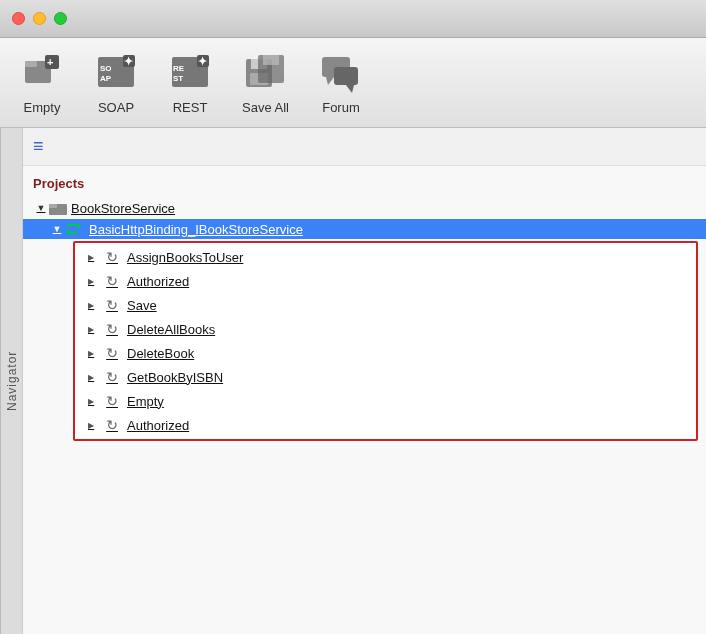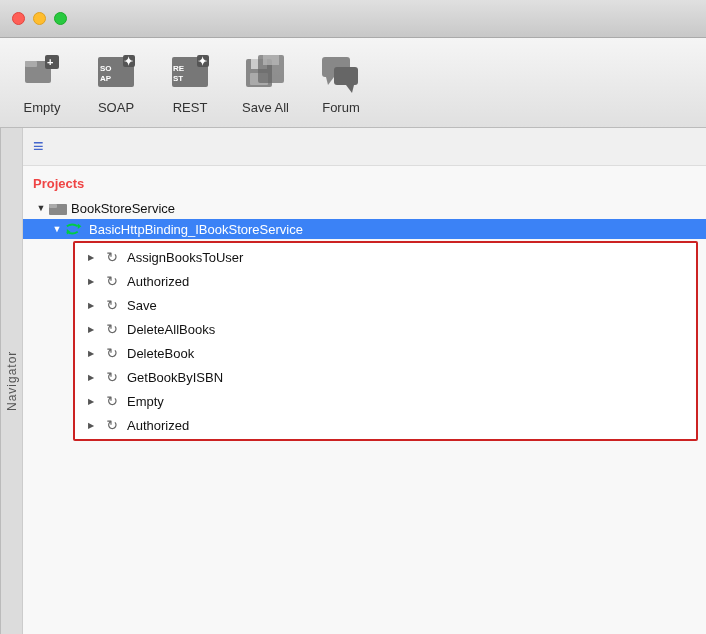--- a/index.html
+++ b/index.html
@@ -107,31 +107,32 @@
       cursor: pointer;
     }
 
     
     .tree {
       padding: 8px 0;
     }
     .tree-section-label {
       font-size: 13px;
       font-weight: 600;
-      color: #ef4444;
+      color: #7f1d1d;
       padding: 2px 10px 6px 10px;
     }
     .tree-item {
       display: flex;
       align-items: center;
       padding: 2px 0;
       cursor: pointer;
       font-size: 13px;
       color: #111;
       white-space: nowrap;
+      text-decoration: underline;
     }
     .tree-item.selected {
       background: #3b82f6;
       color: white;
     }
     .tree-item.selected .item-label {
       color: white;
     }
     .indent1 { padding-left: 10px; }
     .indent2 { padding-left: 26px; }

